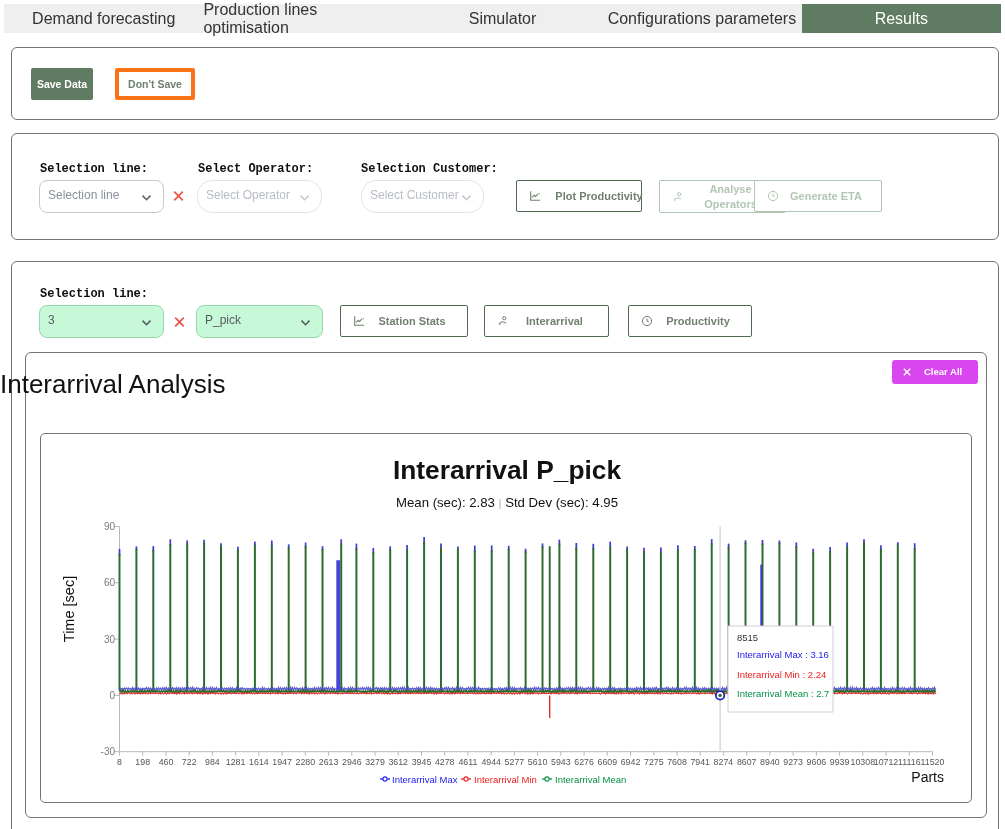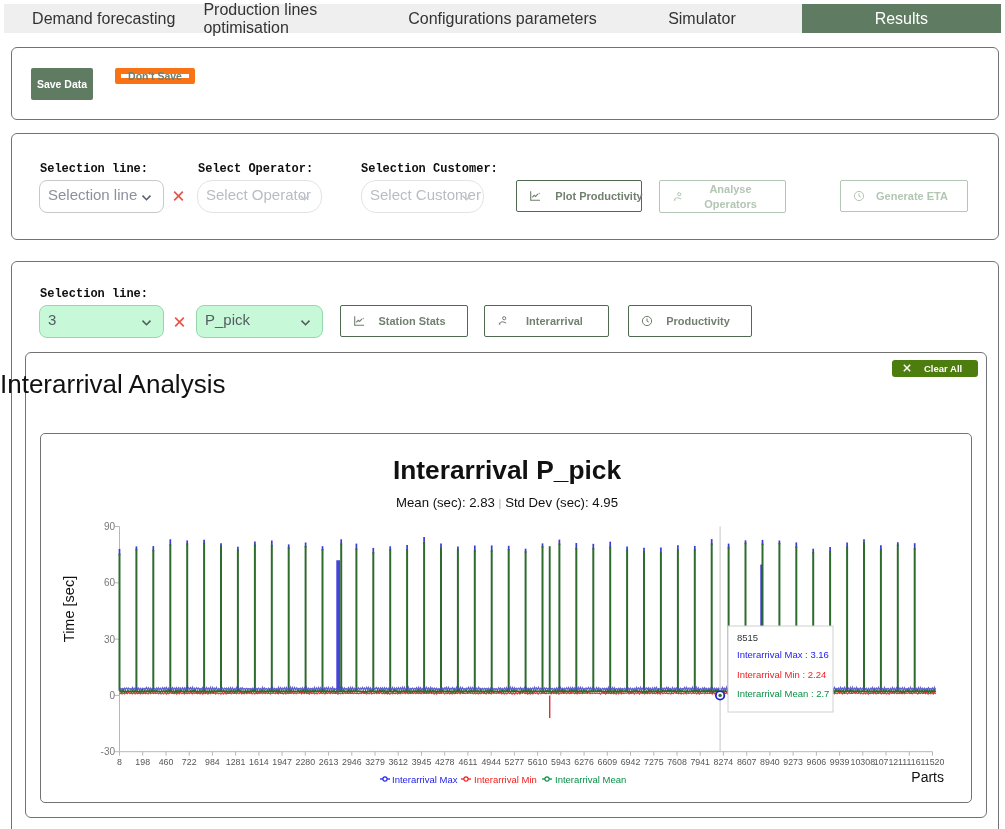--- a/index.html
+++ b/index.html
@@ -1,44 +1,44 @@
 <!DOCTYPE html>
 <html><head>
 <meta charset="utf-8">
 <style>
 * { margin:0; padding:0; box-sizing:border-box; }
 body { width:1005px; height:829px; background:#fff; font-family:"Liberation Sans",sans-serif; position:relative; overflow:hidden; }
 .abs { position:absolute; }
 .card { position:absolute; background:#fff; border:1px solid #737373; border-radius:6px; }
 .lbl { position:absolute; font-size:12px; font-weight:bold; color:#0f0f0f; line-height:13px;font-family:Liberation Mono, monospace; }
 .dd { position:absolute; height:33px; padding-bottom:4px; border:1px solid #c9c9c9; border-radius:8px; background:#fff;
-      font-size:15px; color:#8a919c; display:flex; align-items:center; padding-left:8px; }
+      font-size:12px; color:#8a919c; display:flex; align-items:center; padding-left:8px; }
 .dd .chev { position:absolute; right:11px; top:13px; }
 .dd.dis { border-color:#e3e3e3; color:#b8bdc4;border-radius:15px; }
 .dd.mint { background:#c7f9d9; border-color:#96d8ab; color:#555b63; }
 .btn { position:absolute; background:#fff; border:1px solid #4e6b51; border-radius:2px;
        display:flex; align-items:center; justify-content:center; padding-left:16px; font-weight:bold; font-size:11px; color:#71806f; white-space:nowrap; }
 .btn svg { position:absolute; left:12px; top:50%; margin-top:-6px; }
 .btn.dis { border-color:#b3c6b3; color:#b3c6b3; }
 .tab { flex:1; display:flex; align-items:center; justify-content:center; font-size:16px; color:#333; }
 </style>
 </head>
 <body>
 
 <div class="abs" style="left:4px;top:4px;width:997px;height:29px;background:#efefef;display:flex;">
   <div class="tab">Demand forecasting</div>
   <div class="tab">Production lines optimisation</div>
+  <div class="tab">Simulator</div>
   <div class="tab">Configurations parameters</div>
-  <div class="tab">Simulator</div>
   <div class="tab" style="color:#fff;background:#5f7b61;">Results</div>
 </div>
 
 <div class="card" style="left:11px;top:47px;width:988px;height:73px;"></div>
 <div class="abs" style="left:31px;top:68px;width:62px;height:32px;background:#5f7b61;border-radius:2px;display:flex;align-items:center;justify-content:center;color:#fff;font-weight:bold;font-size:10.5px;">Save Data</div>
-<div class="abs" style="left:115px;top:68px;width:80px;height:16px;background:#fff;border:6px solid #f97316;border-radius:2px;display:flex;align-items:center;justify-content:center;color:#71806f;font-weight:bold;font-size:10.5px;">Don't Save</div>
+<div class="abs" style="left:115px;top:68px;width:80px;height:32px;background:#fff;border:4px solid #f97316;border-radius:2px;display:flex;align-items:center;justify-content:center;color:#71806f;font-weight:bold;font-size:10.5px;">Don't Save</div>
 
 <div class="card" style="left:11px;top:133px;width:988px;height:107px;"></div>
 <div class="lbl" style="left:40px;top:163px;">Selection line:</div>
 <div class="lbl" style="left:198px;top:163px;">Select Operator:</div>
 <div class="lbl" style="left:361px;top:163px;">Selection Customer:</div>
 
 <div class="dd" style="left:39px;top:180px;width:125px;">Selection line<svg class="chev" width="11" height="8" viewBox="0 0 11 8">
       <path d="M1.5 1.6 L5.5 5.7 L9.5 1.6" fill="none" stroke="#5a6270" stroke-width="1.6"></path>
     </svg></div>
 <svg class="abs" style="left:173px;top:190px" width="11" height="12" viewBox="0 0 11 12">
@@ -57,21 +57,21 @@
       <path d="M9.3 3.2 l1.5 -0.4 -0.3 1.6 z" fill="#71806f"></path>
     </svg>Plot Productivity</div>
 <div class="btn dis" style="left:659px;top:180px;width:127px;height:33px;">
     <svg width="12" height="12" viewBox="0 0 12 12" style="">
       <circle cx="7.2" cy="3.2" r="1.6" fill="none" stroke="#b3c6b3" stroke-width="1"></circle>
       <path d="M2.2 9.8 C2.7 7.3 4.6 6.5 6.1 6.9 L9.2 8" fill="none" stroke="#b3c6b3" stroke-width="1"></path>
       <path d="M1.9 7.7 l1.7 1.3" stroke="#b3c6b3" stroke-width="1"></path>
     </svg>
     <span style="line-height:15px;text-align:center;white-space:normal;width:70px;">Analyse Operators</span>
   </div>
-<div class="btn dis" style="left:840px;top:180px;width:128px;height:32px;"><svg width="12" height="12" viewBox="0 0 12 12" style="">
+<div class="btn dis" style="left:754px;top:180px;width:128px;height:32px;"><svg width="12" height="12" viewBox="0 0 12 12" style="">
       <circle cx="6" cy="6" r="4.6" fill="none" stroke="#b3c6b3" stroke-width="1"></circle>
       <path d="M6 3.4 V6.2 L7.8 7" fill="none" stroke="#b3c6b3" stroke-width="1"></path>
     </svg>Generate ETA</div>
 
 <div class="card" style="left:11px;top:261px;width:988px;height:600px;"></div>
 <div class="lbl" style="left:40px;top:288px;">Selection line:</div>
 <div class="lbl" style="left:197px;top:288px;margin-top:24px;">Select Station:</div>
 
 <div class="dd mint" style="left:39px;top:305px;width:124.5px;">3<svg class="chev" width="11" height="8" viewBox="0 0 11 8">
       <path d="M1.5 1.6 L5.5 5.7 L9.5 1.6" fill="none" stroke="#555b63" stroke-width="1.6"></path>
@@ -93,21 +93,21 @@
       <path d="M2.2 9.8 C2.7 7.3 4.6 6.5 6.1 6.9 L9.2 8" fill="none" stroke="#71806f" stroke-width="1"></path>
       <path d="M1.9 7.7 l1.7 1.3" stroke="#71806f" stroke-width="1"></path>
     </svg>Interarrival</div>
 <div class="btn" style="left:628px;top:305px;width:124px;height:32px;"><svg width="12" height="12" viewBox="0 0 12 12" style="">
       <circle cx="6" cy="6" r="4.6" fill="none" stroke="#71806f" stroke-width="1"></circle>
       <path d="M6 3.4 V6.2 L7.8 7" fill="none" stroke="#71806f" stroke-width="1"></path>
     </svg>Productivity</div>
 
 <div class="card" style="left:25px;top:352px;width:962px;height:466px;"></div>
 <div class="abs" style="left:0px;top:369px;width:997px;text-align:left;font-size:26px;font-weight:normal;color:#111;">Interarrival Analysis</div>
-<div class="abs" style="left:892px;top:359.5px;width:86px;height:17px;background:#4d7c0f;border-radius:3px;display:flex;align-items:center;color:#fff;font-weight:bold;font-size:9.5px;">
+<div class="abs" style="left:892px;top:359.5px;width:86px;height:24px;background:#d946ef;border-radius:3px;display:flex;align-items:center;color:#fff;font-weight:bold;font-size:9.5px;">
   <svg width="8" height="8" viewBox="0 0 8 8" style="margin-left:11px;margin-right:13px;">
       <path d="M0.8 0.8 L7.2 7.2 M7.2 0.8 L0.8 7.2" stroke="#fff" stroke-width="1.5"></path>
     </svg>Clear All
 </div>
 
 <div class="card" style="left:40px;top:433px;width:932px;height:370px;border-radius:5px;overflow:hidden;">
 <svg width="932" height="370" viewBox="0 0 932 370" style="position:absolute;left:0;top:0;font-family:'Liberation Sans',sans-serif">
 <text x="466" y="45" font-size="26.3" font-weight="bold" fill="#111" text-anchor="middle">Interarrival P_pick</text>
 <text x="466" y="73" font-size="13.2" fill="#111" text-anchor="middle">Mean (sec): 2.83 <tspan fill="#aaa" font-size="11">|</tspan> Std Dev (sec): 4.95</text>
 <line x1="78.5" y1="92.5" x2="78.5" y2="317.7" stroke="#b8b8b8" stroke-width="1"></line>

